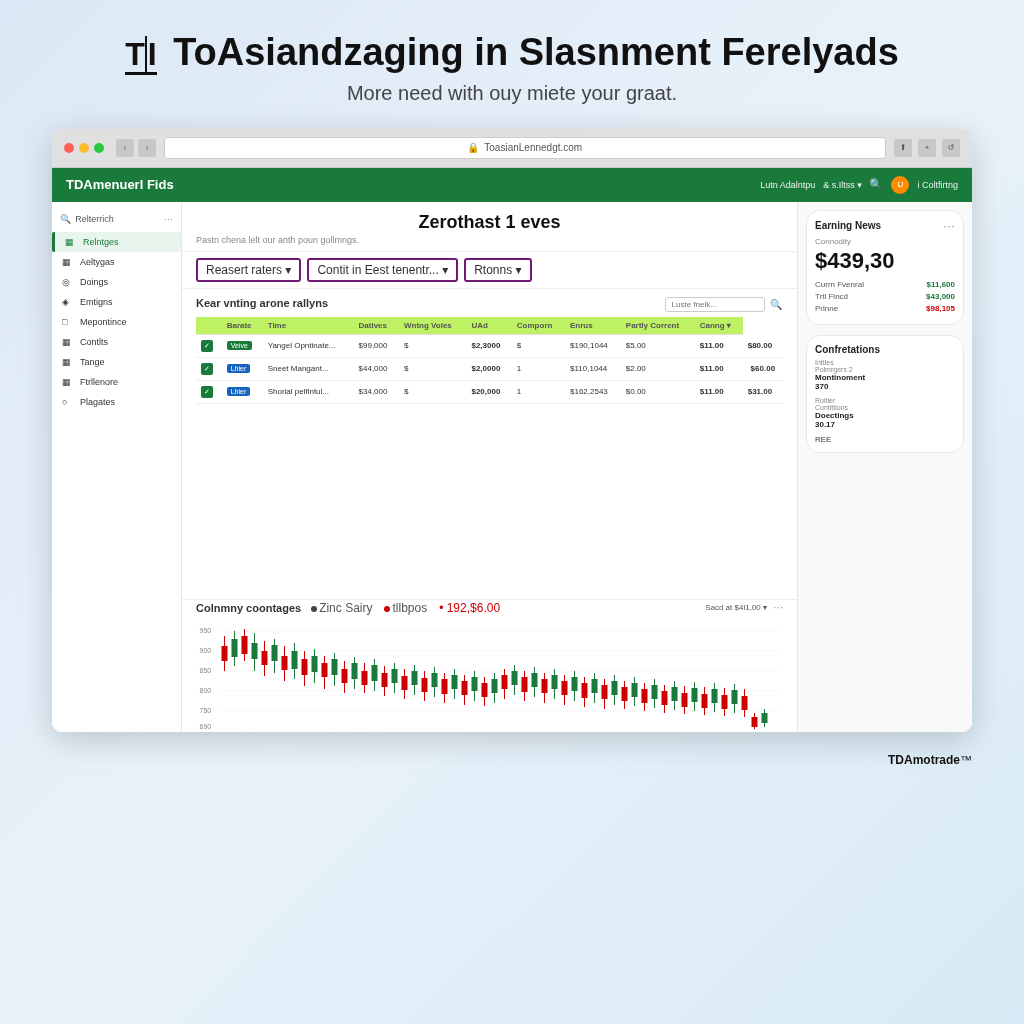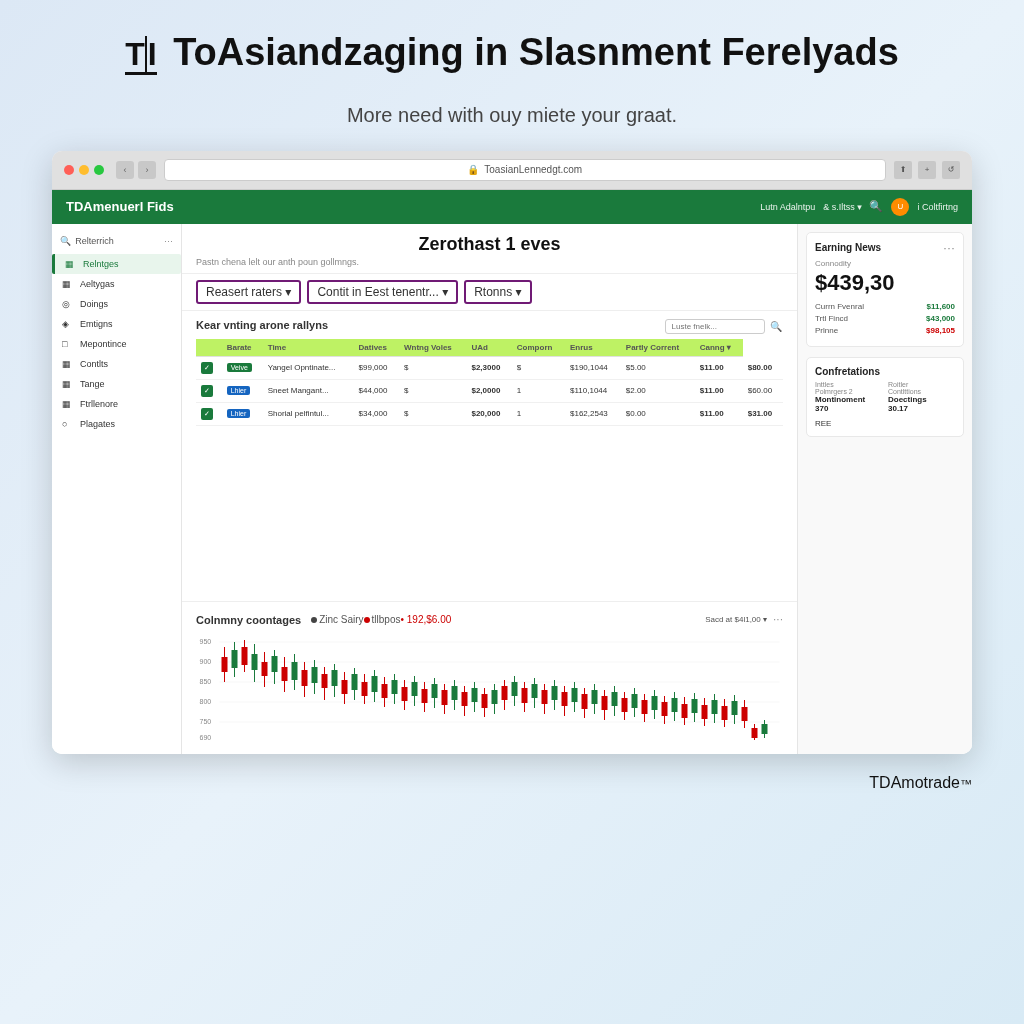--- a/index.html
+++ b/index.html
@@ -19,21 +19,21 @@
       flex-direction: column;
       align-items: center;
       padding: 30px 40px 20px;
     }
 
     .headline {
       font-size: 38px;
       font-weight: 800;
       color: #111;
       text-align: right;
-      margin-bottom: 28px;
+      margin-bottom: 6px;
       line-height: 1.2;
     }
 
     .subheadline {
       font-size: 20px;
       color: #444;
       text-align: center;
       margin-bottom: 24px;
       font-weight: 400;
     }
@@ -343,53 +343,53 @@
       background: #1a7a3c;
       border-radius: 2px;
       display: inline-flex;
       align-items: center;
       justify-content: center;
       color: white;
       font-size: 7px;
     }
 
     .val-positive { color: #1a7a3c; font-weight: 600; }
-    .val-negative { color: #cc0000; font-weight: 400; }
+    .val-negative { color: #cc0000; font-weight: 700; text-align: center; }
 
     .table-footer {
       font-size: 8px;
       color: #1565c0;
       text-align: right;
       padding: 4px 0;
       cursor: pointer;
     }
 
     
     .chart-area {
-      padding: 12px 14px;
+      padding: 1px 14px;
       border-top: 1px solid #eee;
     }
 
     .chart-header {
       display: flex;
       align-items: center;
       justify-content: space-between;
       margin-bottom: 6px;
     }
 
     .chart-title {
       font-size: 11px;
       font-weight: 600;
       color: #333;
     }
 
     .chart-legend {
       display: flex;
-      gap: 0;
-      font-size: 10px;
+      gap: 12px;
+      font-size: 12px;
       color: #555;
     }
 
     .legend-dot {
       width: 6px;
       height: 6px;
       border-radius: 50%;
       display: inline-block;
       margin-right: 2px;
     }
@@ -410,21 +410,21 @@
       display: flex;
       flex-direction: column;
       gap: 10px;
       overflow-y: auto;
       flex-shrink: 0;
     }
 
     .panel-section {
       background: white;
       border: 1px solid #e8e8e8;
-      border-radius: 5px;
+      border-radius: 14px;
       padding: 8px;
     }
 
     .panel-section-header {
       display: flex;
       align-items: center;
       justify-content: space-between;
       margin-bottom: 4px;
     }
 
@@ -459,21 +459,21 @@
       font-size: 8px;
       margin-bottom: 3px;
     }
 
     .panel-row-label { color: #555; }
     .panel-row-value-pos { color: #1a7a3c; font-weight: 600; }
     .panel-row-value-neg { color: #cc0000; font-weight: 600; }
 
     .panel-grid {
       display: grid;
-      grid-template-columns: 1fr 1fr;
+      grid-template-columns: 1fr;
       gap: 6px;
       margin-top: 4px;
     }
 
     .panel-grid-item { font-size: 8px; }
     .panel-grid-label { color: #888; font-size: 7px; }
     .panel-grid-value { color: #222; font-weight: 600; }
 
     .panel-list-item {
       display: flex;
@@ -494,23 +494,23 @@
       width: 920px;
     }
 
     .footer-brand {
       font-size: 22px;
       font-weight: 700;
       color: #111;
     }
 
     .footer-brand span {
-      font-size: 16px;
+      font-size: 12px;
       vertical-align: super;
-      font-weight: 400;
+      font-weight: 700;
     }
 
     
     .candle-svg {
       width: 100%;
       height: 110px;
     }
   </style>
 </head>
 <body>

